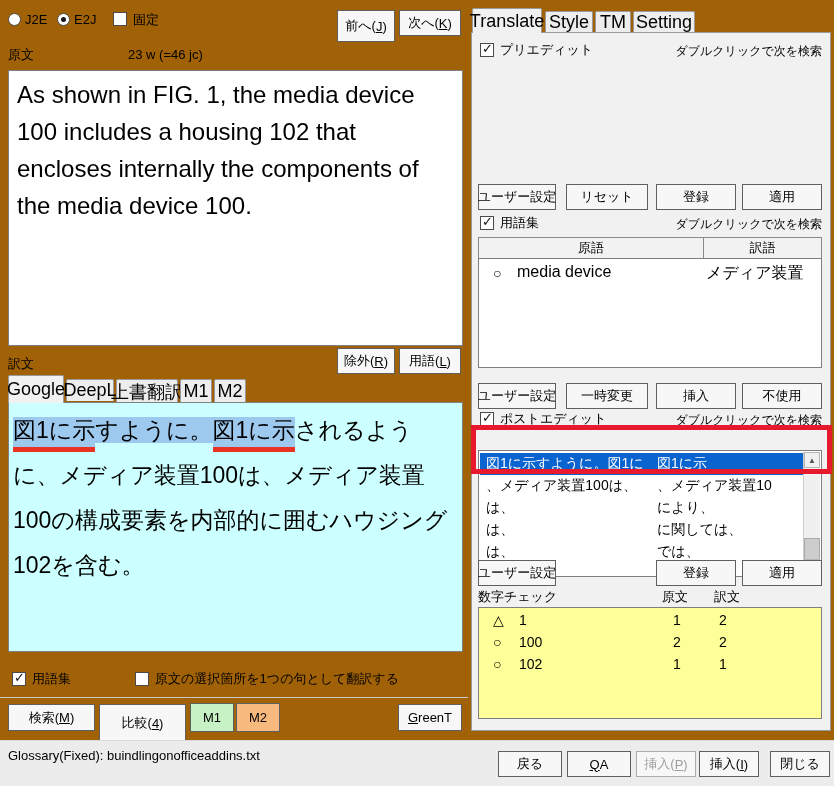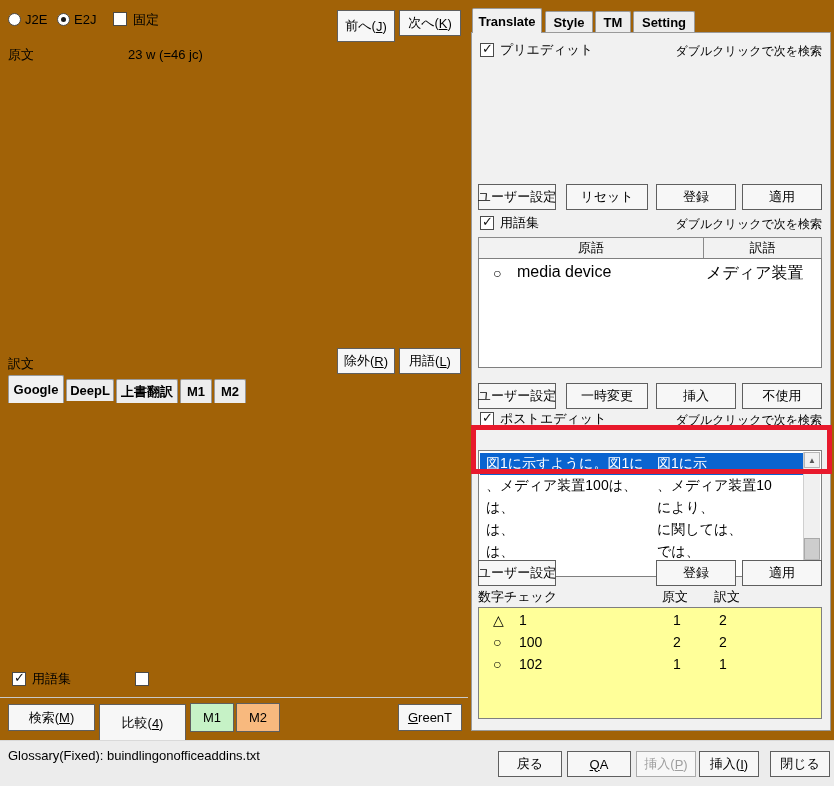--- a/index.html
+++ b/index.html
@@ -8,21 +8,21 @@
   .lbl{position:absolute;white-space:nowrap;font-size:13px;line-height:16px;}
   .hint{position:absolute;white-space:nowrap;font-size:12px;text-align:right;}
   .btn{position:absolute;display:flex;align-items:center;justify-content:center;background:#f7f7f7;border:1px solid #5f5f5f;box-sizing:border-box;font-size:13px;white-space:nowrap;cursor:default;}
   .btn.disabled{color:#9f9f9f;border-color:#ababab;}
   .ak{text-decoration:underline;}
   .cb{position:absolute;width:14px;height:14px;background:#fff;border:1px solid #4a4a4a;box-sizing:border-box;}
   .cb.checked::after{content:"✓";position:absolute;left:1px;top:-3px;font-size:13px;font-weight:bold;color:#111;}
   .rb{position:absolute;width:13px;height:13px;background:#fff;border:1px solid #4a4a4a;border-radius:50%;box-sizing:border-box;}
   .rb.on::after{content:"";position:absolute;left:3px;top:3px;width:5px;height:5px;border-radius:50%;background:#1a1a1a;}
   .box{position:absolute;background:#fff;border:1px solid #7f7f7f;box-sizing:border-box;}
-  .tab{position:absolute;display:flex;align-items:center;justify-content:center;background:#ededed;border:1px solid #9a9a9a;border-bottom:none;box-sizing:border-box;font-size:13px;white-space:nowrap;border-radius:2px 2px 0 0;font-weight:bold;}
+  .tab{position:absolute;display:flex;align-items:center;justify-content:center;background:#ededed;border:1px solid #9a9a9a;border-bottom:none;box-sizing:border-box;font-size:18px;white-space:nowrap;border-radius:2px 2px 0 0;}
   .tab.active{background:#f1f1f1;z-index:3;}
   .srcbox{font-size:24px;line-height:37px;padding:5px 8px;overflow:hidden;}
   .trgbox{font-size:23px;line-height:45px;padding:5px 4px;overflow:hidden;background:#ccffff;}
   .seg-sel{background:#9dc9ef;}
   .seg-ul{border-bottom:5px solid #e93325;padding-bottom:4px;}
   .panelpage{position:absolute;left:471px;top:32px;width:360px;height:699px;border:1px solid #9a9a9a;box-sizing:border-box;background:#f1f1f1;z-index:1;}
   .hdrcell{position:absolute;display:flex;align-items:center;justify-content:center;background:#f2f2f2;border:1px solid #8a8a8a;box-sizing:border-box;font-size:13px;}
   .rowtxt{position:absolute;white-space:nowrap;}
   .selrow{position:absolute;left:1px;right:17px;height:22px;background:#0a64d0;color:#fff;}
   .sb{position:absolute;top:1px;bottom:1px;right:1px;width:16px;background:#f0f0f0;border-left:1px solid #cfcfcf;}
@@ -51,43 +51,48 @@
       <span>)</span>
     </div>
   <div class="btn" style="left:399px;top:10px;width:62px;height:26px">
       <span>次へ(</span>
       <span class="ak">K</span>
       <span>)</span>
     </div>
 
   <span class="lbl" style="left:8px;top:47px">原文</span>
   <span class="lbl" style="left:128px;top:47px">23 w (=46 jc)</span>
+  <div class="box srcbox" style="left:8px;top:70px;width:455px;height:276px">As shown in FIG. 1, the media device 100 includes a housing 102 that encloses internally the components of the media device 100.</div>
 
   <div class="btn" style="left:337px;top:348px;width:58px;height:26px">
       <span>除外(</span>
       <span class="ak">R</span>
       <span>)</span>
     </div>
   <div class="btn" style="left:399px;top:348px;width:62px;height:26px">
       <span>用語(</span>
       <span class="ak">L</span>
       <span>)</span>
     </div>
   <span class="lbl" style="left:8px;top:356px">訳文</span>
 
   <div class="tab active" style="left:8px;top:375px;width:56px;height:28px">Google</div>
   <div class="tab" style="left:66px;top:379px;width:48px;height:22px">DeepL</div>
   <div class="tab" style="left:116px;top:379px;width:62px;height:24px">上書翻訳</div>
   <div class="tab" style="left:180px;top:379px;width:32px;height:24px">M1</div>
   <div class="tab" style="left:214px;top:379px;width:32px;height:24px">M2</div>
 
+  <div class="box trgbox" style="left:8px;top:402px;width:455px;height:250px">
+    <span class="seg-sel seg-ul">図1に示</span><span class="seg-sel">すように。</span><span class="seg-sel seg-ul">図1に示</span><span>されるように、メディア装置100は、メディア装置100の構成要素を内部的に囲むハウジング102を含む。</span>
+  </div>
 
   <span class="cb checked" style="left:12px;top:672px"></span>
   <span class="lbl" style="left:32px;top:671px">用語集</span>
   <span class="cb" style="left:135px;top:672px"></span>
+  <span class="lbl" style="left:155px;top:671px">原文の選択箇所を1つの句として翻訳する</span>
 
   <div class="sep" style="left:0;top:697px;width:468px;height:1px"></div>
 
   <div class="btn" style="left:8px;top:704px;width:87px;height:27px">
       <span>検索(</span>
       <span class="ak">M</span>
       <span>)</span>
     </div>
   <div class="btn" style="left:99px;top:704px;width:87px;height:38px">
       <span>比較(</span>

